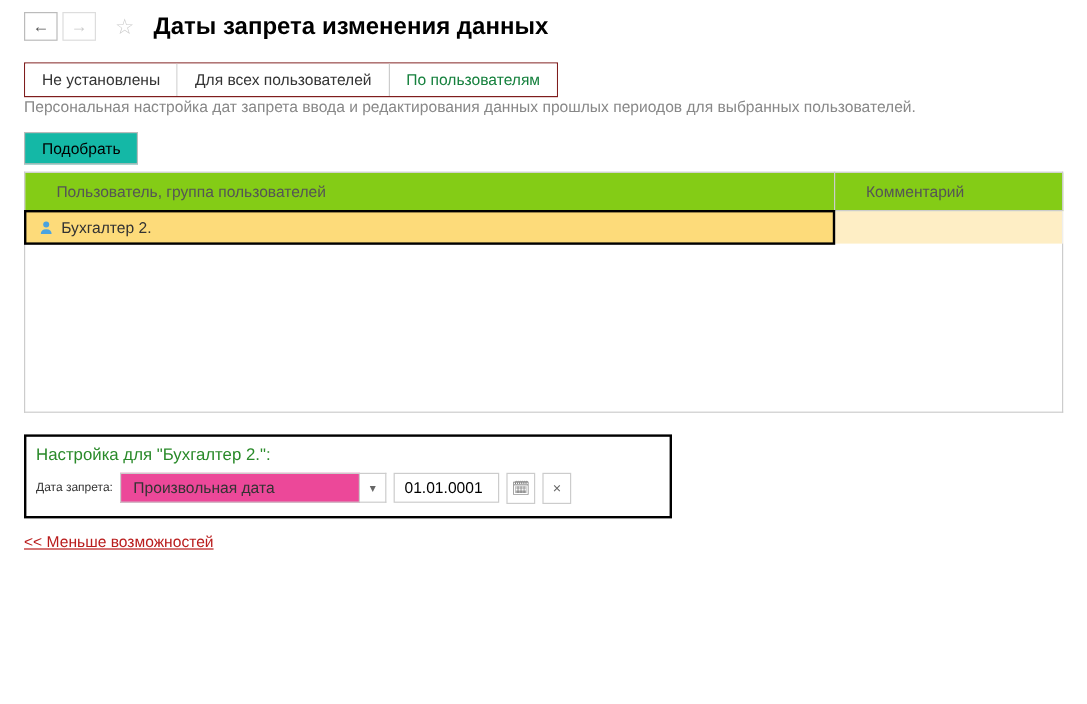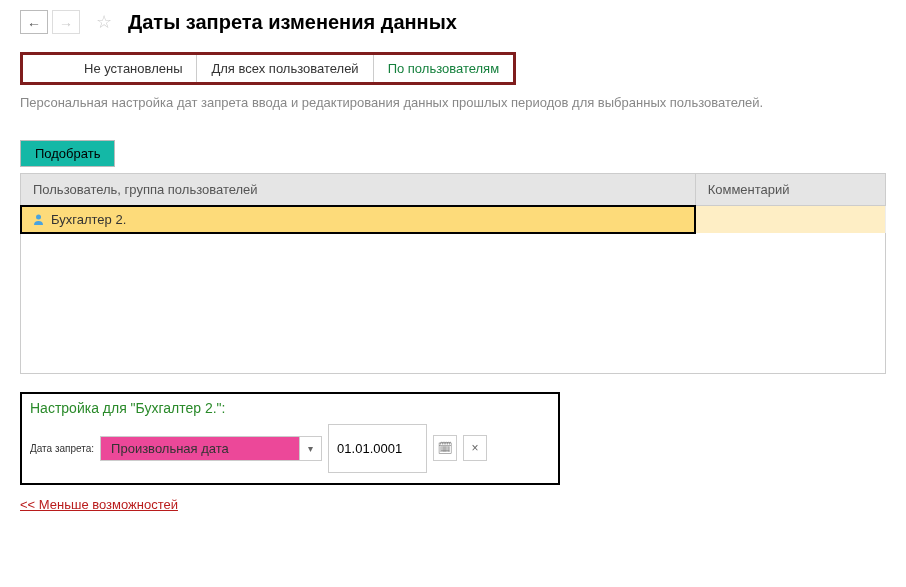--- a/index.html
+++ b/index.html
@@ -41,58 +41,56 @@
     font-size: 18px;
     cursor: pointer;
   }
   .page-title {
     font-size: 20px;
     font-weight: bold;
     color: #000000;
   }
   .tab-bar {
     display: flex;
-    border: 3px solid #7f1d1d;
+    border: 1px solid #7f1d1d;
     width: fit-content;
-    margin-bottom: 10px;
-    padding-left: 47px;
   }
   .tab {
     padding: 6px 14px;
     border-right: 1px solid #ccc;
     font-size: 13px;
     cursor: pointer;
     background: #fff;
   }
   .tab:last-child { border-right: none; }
   .tab.active { color: #15803d; text-align: right; }
   .description {
     color: #888;
-    margin-bottom: 30px;
+    margin-bottom: 14px;
     font-size: 13px;
   }
   .select-btn {
     padding: 5px 14px;
     border: 1px solid #bbb;
     background: #14b8a6;
     cursor: pointer;
     font-size: 13px;
     margin-bottom: 6px;
     display: inline-block;
   }
   .table {
     width: 100%;
     border: 1px solid #ccc;
     border-collapse: collapse;
   }
   .table th {
     text-align: left;
-    padding: 8px 12px;
-    border: 1px solid #ccc;
-    background: #e5e5e5;
+    padding: 8px 26px;
+    border: 1px solid #ccc;
+    background: #84cc16;
     font-weight: normal;
     color: #555;
   }
   .table td {
     padding: 6px 10px;
     border-left: 1px solid #eee;
     border-right: 1px solid #eee;
   }
   .table tr.row-default td { color: #555; }
   .table tr.row-selected td {
@@ -146,22 +144,22 @@
     width: 22px;
     display: inline-flex;
     align-items: center;
     justify-content: center;
     cursor: pointer;
     font-size: 10px;
     color: #666;
   }
   .date-input {
     border: 1px solid #ccc;
-    padding: 16px 8px;
-    width: 99px;
+    padding: 4px 8px;
+    width: 88px;
     font-size: 13px;
   }
   .date-picker-btn, .clear-btn {
     border: 1px solid #ccc;
     background: #fff;
     width: 24px;
     height: 26px;
     display: inline-flex;
     align-items: center;
     justify-content: center;

